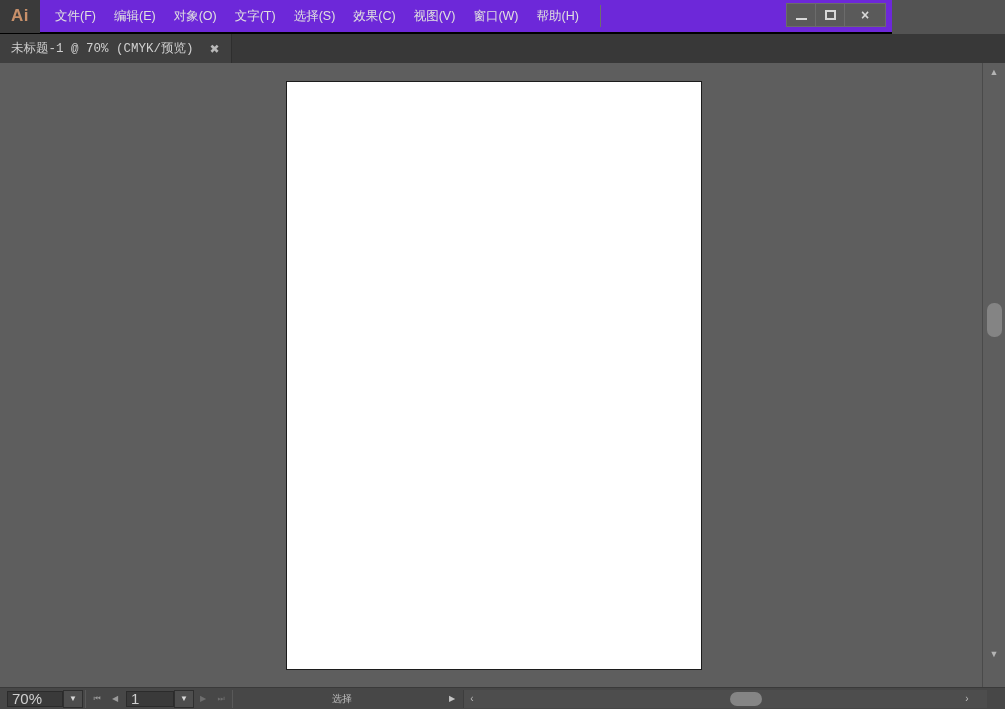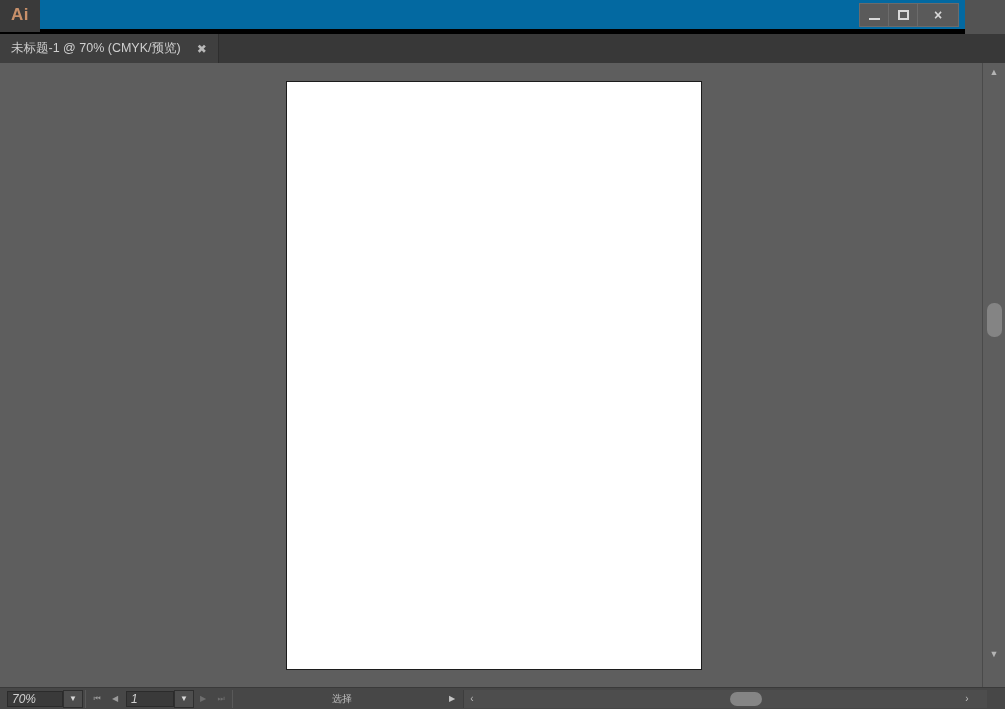--- a/index.html
+++ b/index.html
@@ -19,25 +19,25 @@
     width: 1005px;
     height: 709px;
     background: #535353;
     overflow: hidden;
   }
 
   
   #menubar {
     position: absolute;
     left: 0; top: 0;
-    width: 965px; height: 34px;
-    background: #0369a1;
-    display: flex;
-    align-items: center;
-    border-bottom: 5px solid #000000;
+    width: 892px; height: 34px;
+    background: #6d28d9;
+    display: flex;
+    align-items: center;
+    border-bottom: 2px solid #000000;
   }
 
   #ai-logo {
     width: 40px;
     height: 34px;
     background: #3a3a3a;
     color: #c8906a;
     font-size: 17px;
     font-weight: bold;
     display: flex;
@@ -113,20 +113,21 @@
     align-items: center;
     padding: 0 9px 0 11px;
     border-right: 1px solid #2e2e2e;
     cursor: default;
     max-width: 420px;
   }
   #doc-tab-label {
     color: #cfcfcf;
     font-size: 12.5px;
     white-space: nowrap;
+    font-family: Liberation Mono, monospace;
   }
   #doc-tab-close {
     color: #b9b9b9;
     font-size: 12px;
     margin-left: 14px;
     width: 14px;
     text-align: center;
     line-height: 1;
     font-weight: bold;
   }
@@ -244,25 +245,24 @@
     display: flex;
     align-items: center;
     border-top: 1px solid #3a3a3a;
   }
 
   .sb-field {
     height: 16px;
     background: #3a3a3a;
     border: 1px solid #2b2b2b;
     color: #d0d0d0;
-    font-size: 12px;
+    font-size: 15px;
     display: flex;
     align-items: center;
     padding: 0 4px;
-    font-style: italic;
   }
 
   #zoom-field { width: 56px; margin-left: 7px; }
   #zoom-drop {
     width: 20px; height: 18px;
     background: #4e4e4e;
     border: 1px solid #2f2f2f;
     display: flex; align-items: center; justify-content: center;
     color: #d8d8d8; font-size: 8px;
   }
@@ -336,20 +336,32 @@
     background: #474747;
   }
 </style>
 </head>
 <body>
 
 <div id="app">
 
   <div id="menubar">
     <div id="ai-logo">Ai</div>
+    <div id="menu-items">
+      <div class="menu-item">文件(F)</div>
+      <div class="menu-item">编辑(E)</div>
+      <div class="menu-item">对象(O)</div>
+      <div class="menu-item">文字(T)</div>
+      <div class="menu-item">选择(S)</div>
+      <div class="menu-item">效果(C)</div>
+      <div class="menu-item">视图(V)</div>
+      <div class="menu-item">窗口(W)</div>
+      <div class="menu-item">帮助(H)</div>
+      <div id="menu-sep"></div>
+    </div>
 
     <div id="win-controls">
       <div class="win-btn">
         <span class="wc-min"></span>
       </div>
       <div class="win-btn">
         <span class="wc-max"></span>
       </div>
       <div class="win-btn">
         <span class="wc-close">×</span>

